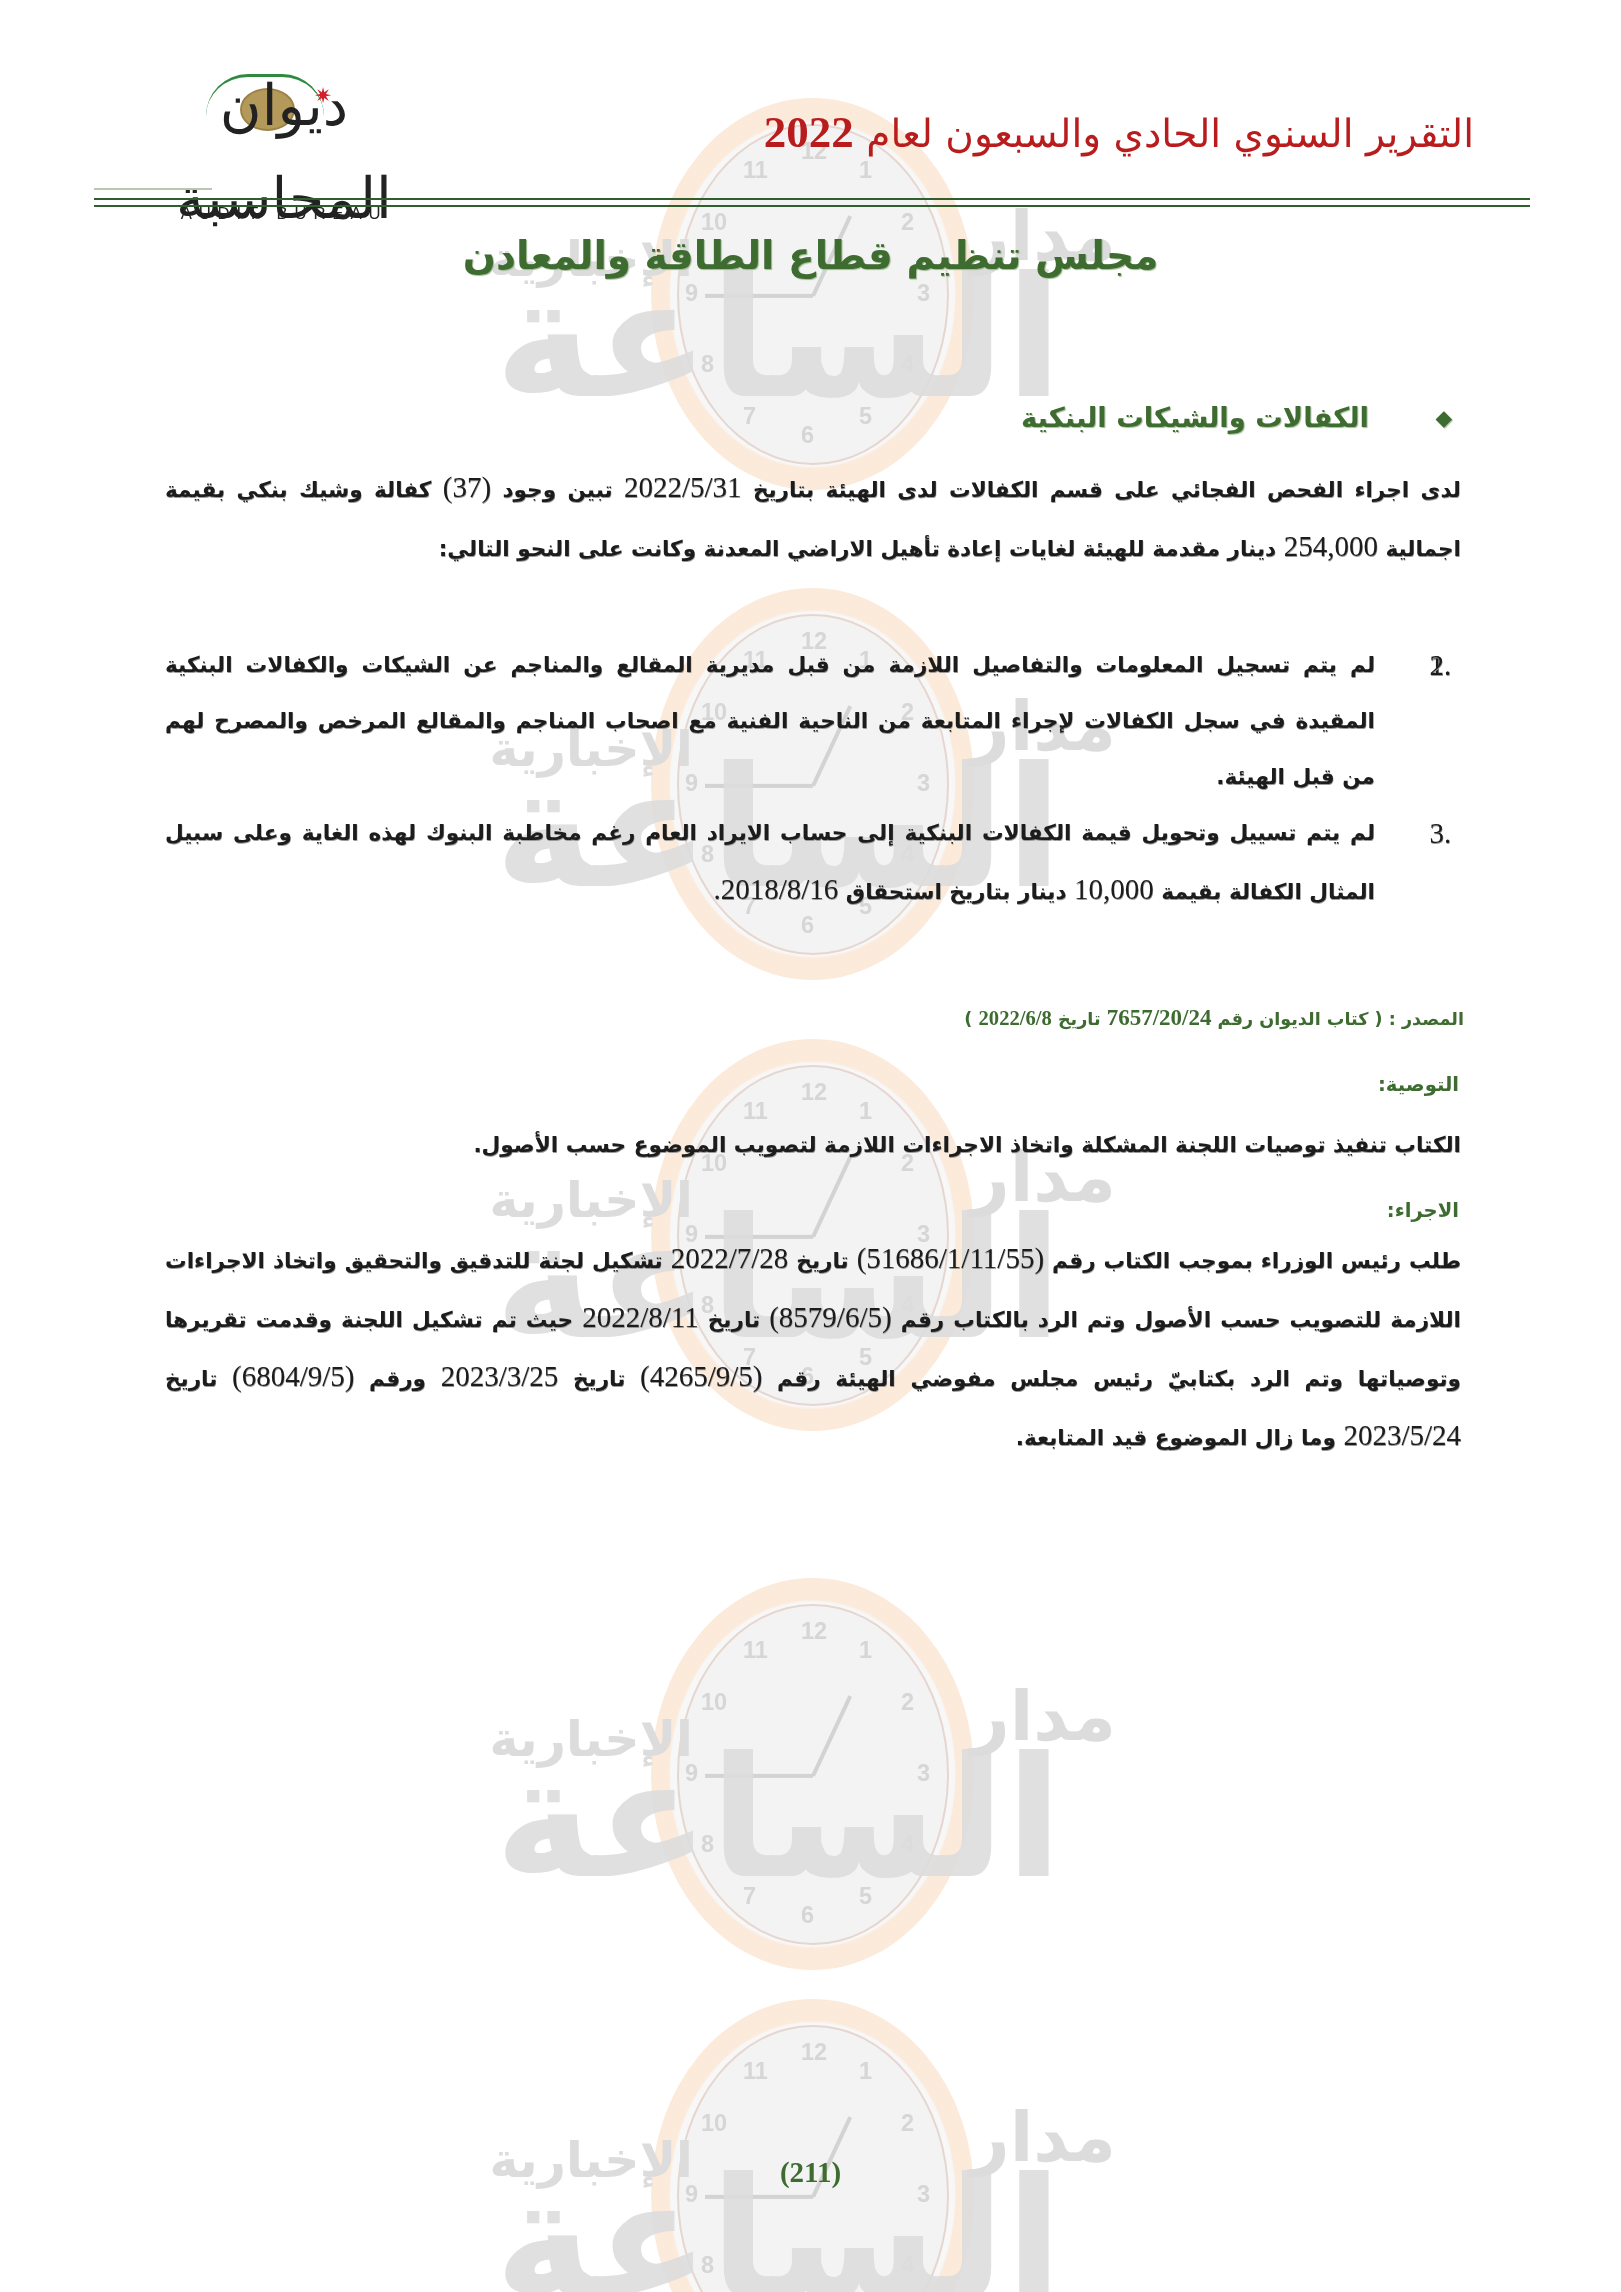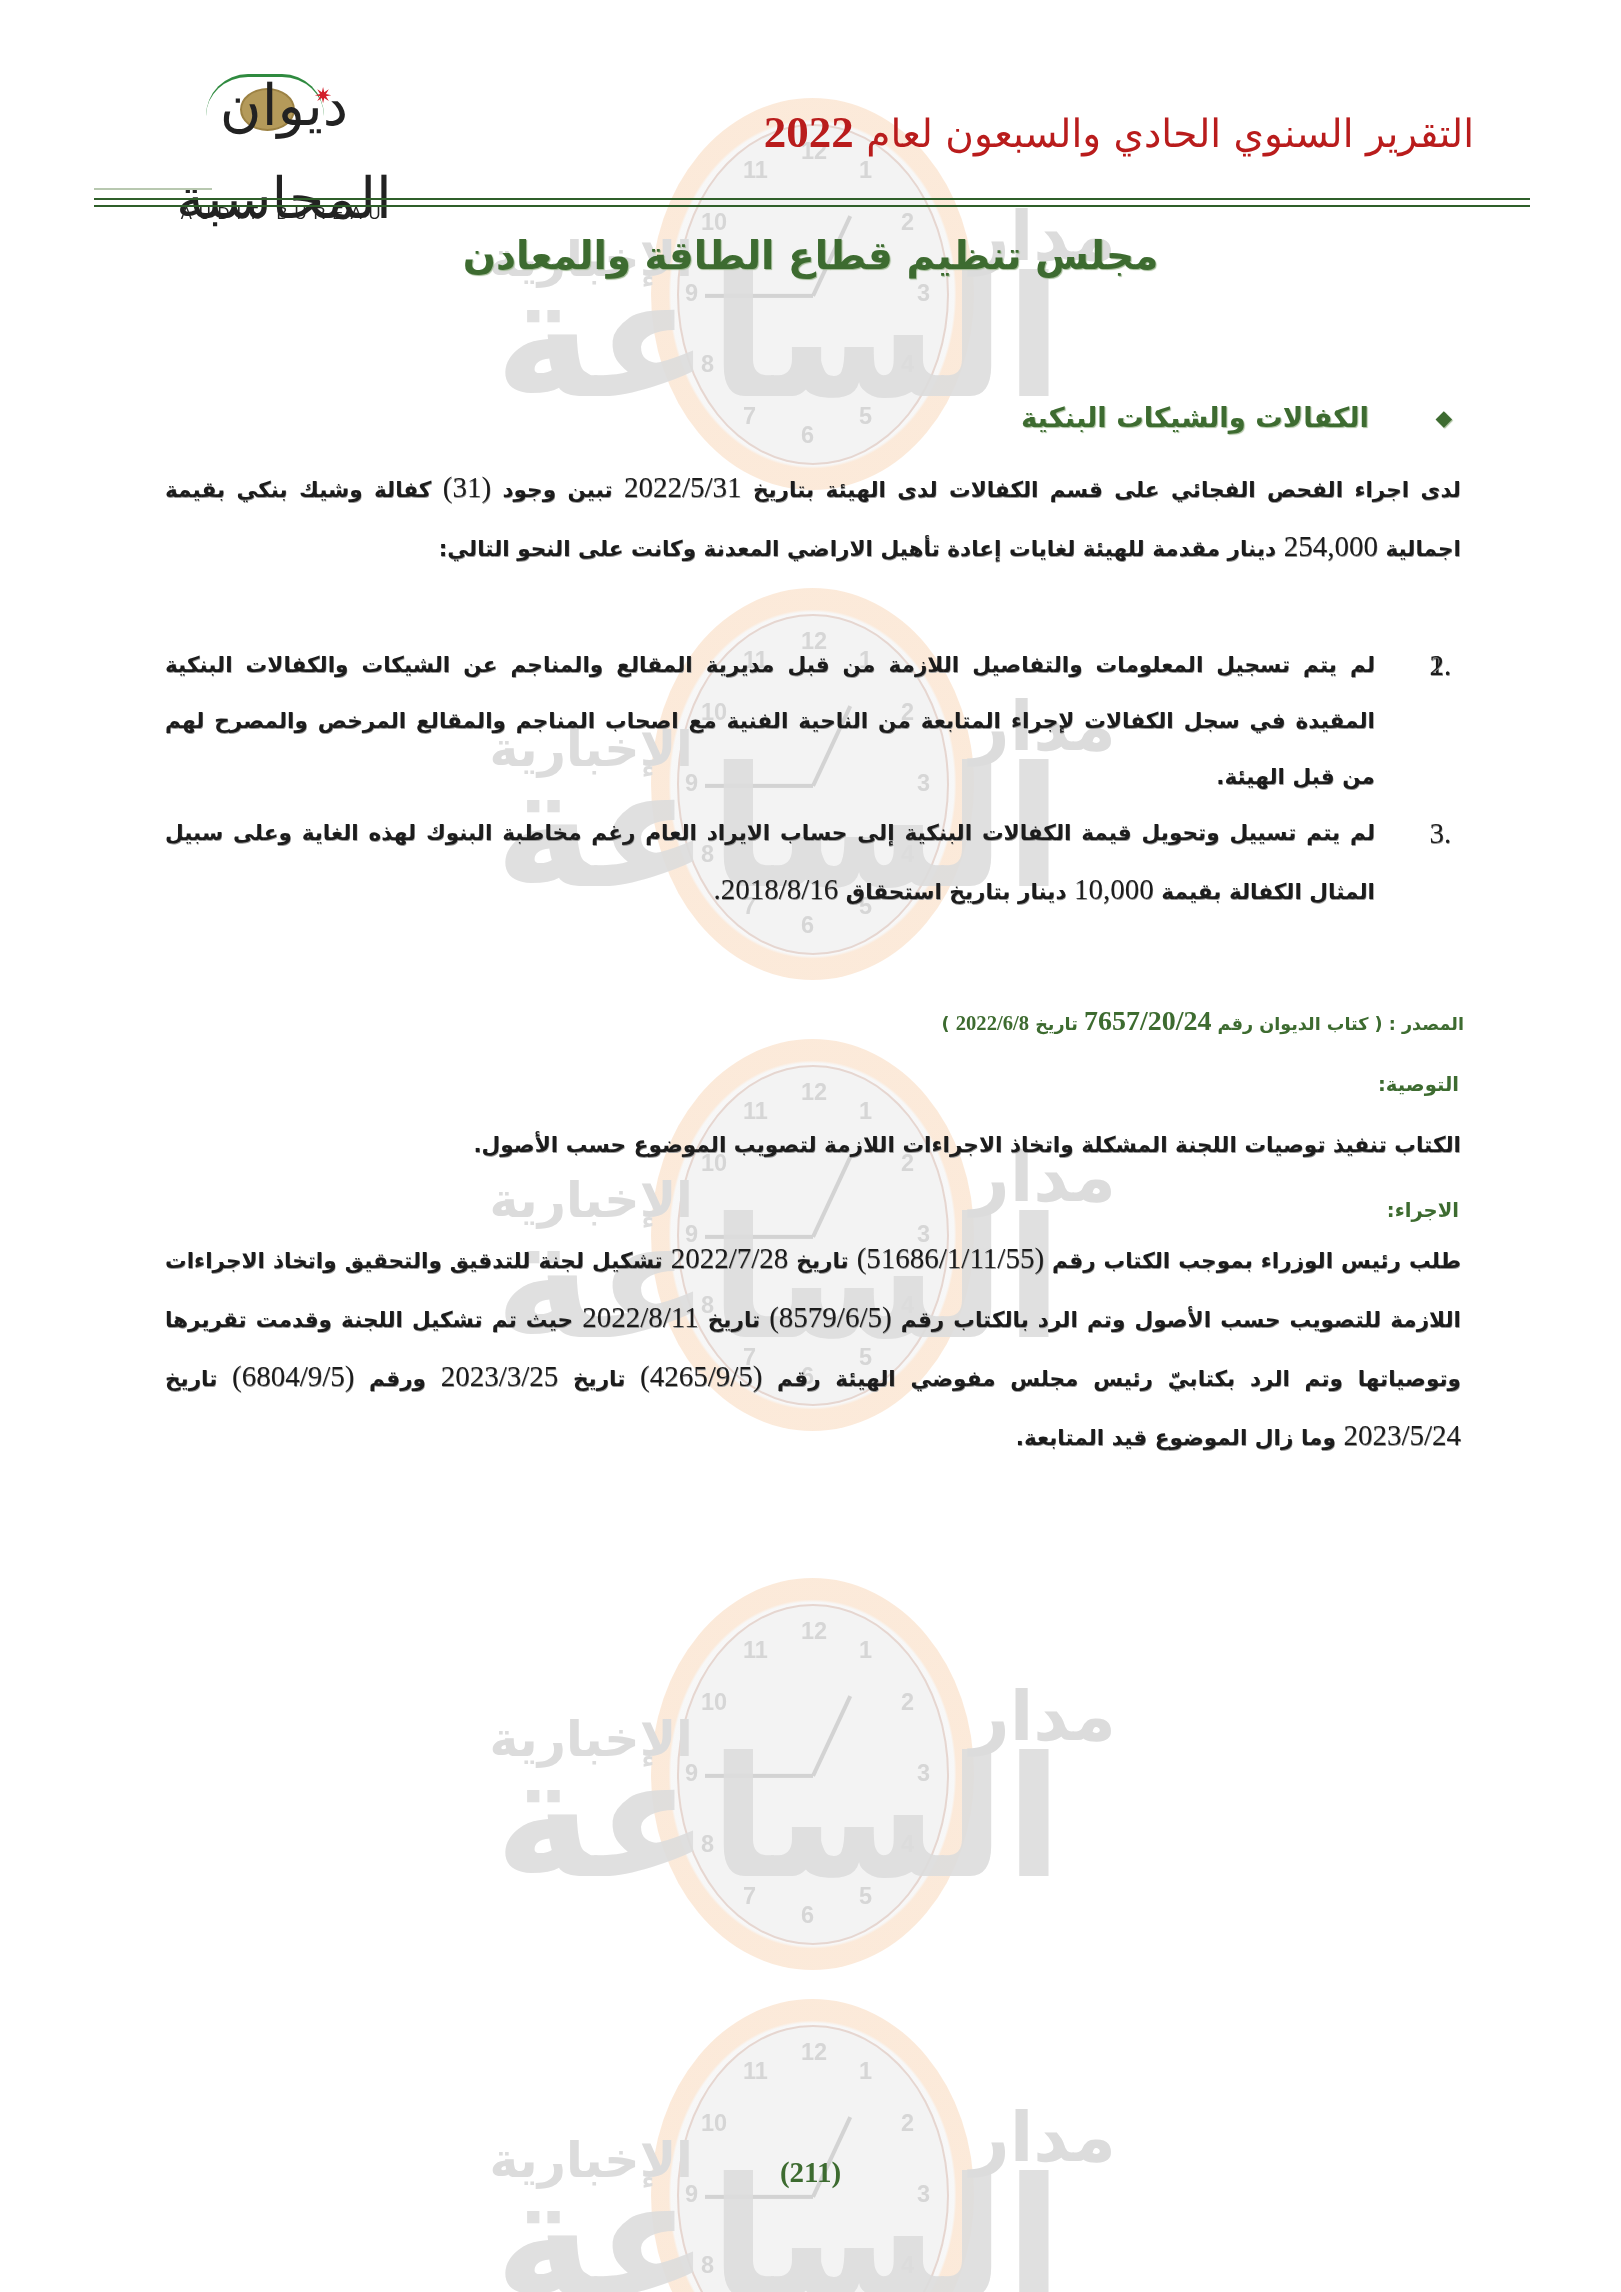--- a/index.html
+++ b/index.html
@@ -204,21 +204,21 @@
 
 <div class="section-head">
   <span class="diamond">◆</span>
   <span>الكفالات والشيكات البنكية</span>
 </div>
 
 <div class="content para" style="top:459px;">
   <span>لدى اجراء الفحص الفجائي على قسم الكفالات لدى الهيئة بتاريخ</span>
   <span class="n">2022/5/31</span>
   <span>تبين وجود</span>
-  <span class="n">(31)</span>
+  <span class="n">(37)</span>
   <span>كفالة وشيك بنكي بقيمة اجمالية</span>
   <span class="n">254,000</span>
   <span>دينار مقدمة للهيئة لغايات إعادة تأهيل الاراضي المعدنة وكانت على النحو التالي:</span>
 </div>
 
 <div class="list" style="top:637px;">
   <div class="li para">
     <span class="num">.1</span>
   </div>
   <div class="li para">
@@ -229,21 +229,21 @@
     <span class="num">.3</span>
     <span>لم يتم تسييل وتحويل قيمة الكفالات البنكية إلى حساب الايراد العام رغم مخاطبة البنوك لهذه الغاية وعلى سبيل المثال الكفالة بقيمة</span>
     <span class="n">10,000</span>
     <span>دينار بتاريخ استحقاق</span>
     <span class="n">2018/8/16.</span>
   </div>
 </div>
 
 <div class="label" style="top:1005px; right:157px; font-size:17.6px;">
   <span>المصدر : ( كتاب الديوان رقم</span>
-  <span class="n" style="font-family:'Liberation Serif',serif;font-size:28px;">7657/20/24</span>
+  <span class="n" style="font-family:'Liberation Serif',serif;font-size:23px;">7657/20/24</span>
   <span>تاريخ</span>
   <span style="font-family:'Liberation Serif',serif;font-size:20.6px;">2022/6/8</span>
   <span>)</span>
 </div>
 
 <div class="label" style="top:1073px;margin-left:27px;">التوصية:</div>
 <div class="content para" style="top:1117px;">الكتاب تنفيذ توصيات اللجنة المشكلة واتخاذ الاجراءات اللازمة لتصويب الموضوع حسب الأصول.</div>
 
 <div class="label" style="top:1199px;">الاجراء:</div>
 <div class="content para" id="action-para" style="top:1230px;"><span>طلب رئيس الوزراء بموجب الكتاب رقم </span><span class="n">(51686/1/11/55)</span><span> تاريخ </span><span class="n">2022/7/28</span><span> تشكيل لجنة للتدقيق والتحقيق واتخاذ الاجراءات اللازمة للتصويب حسب الأصول وتم الرد بالكتاب رقم </span><span class="n">(8579/6/5)</span><span> تاريخ </span><span class="n">2022/8/11</span><span> حيث تم تشكيل اللجنة وقدمت تقريرها وتوصياتها وتم الرد بكتابيّ رئيس مجلس مفوضي الهيئة رقم </span><span class="n">(4265/9/5)</span><span> تاريخ </span><span class="n">2023/3/25</span><span> ورقم </span><span class="n">(6804/9/5)</span><span> تاريخ </span><span class="n">2023/5/24</span><span> وما زال الموضوع قيد المتابعة.</span></div>

